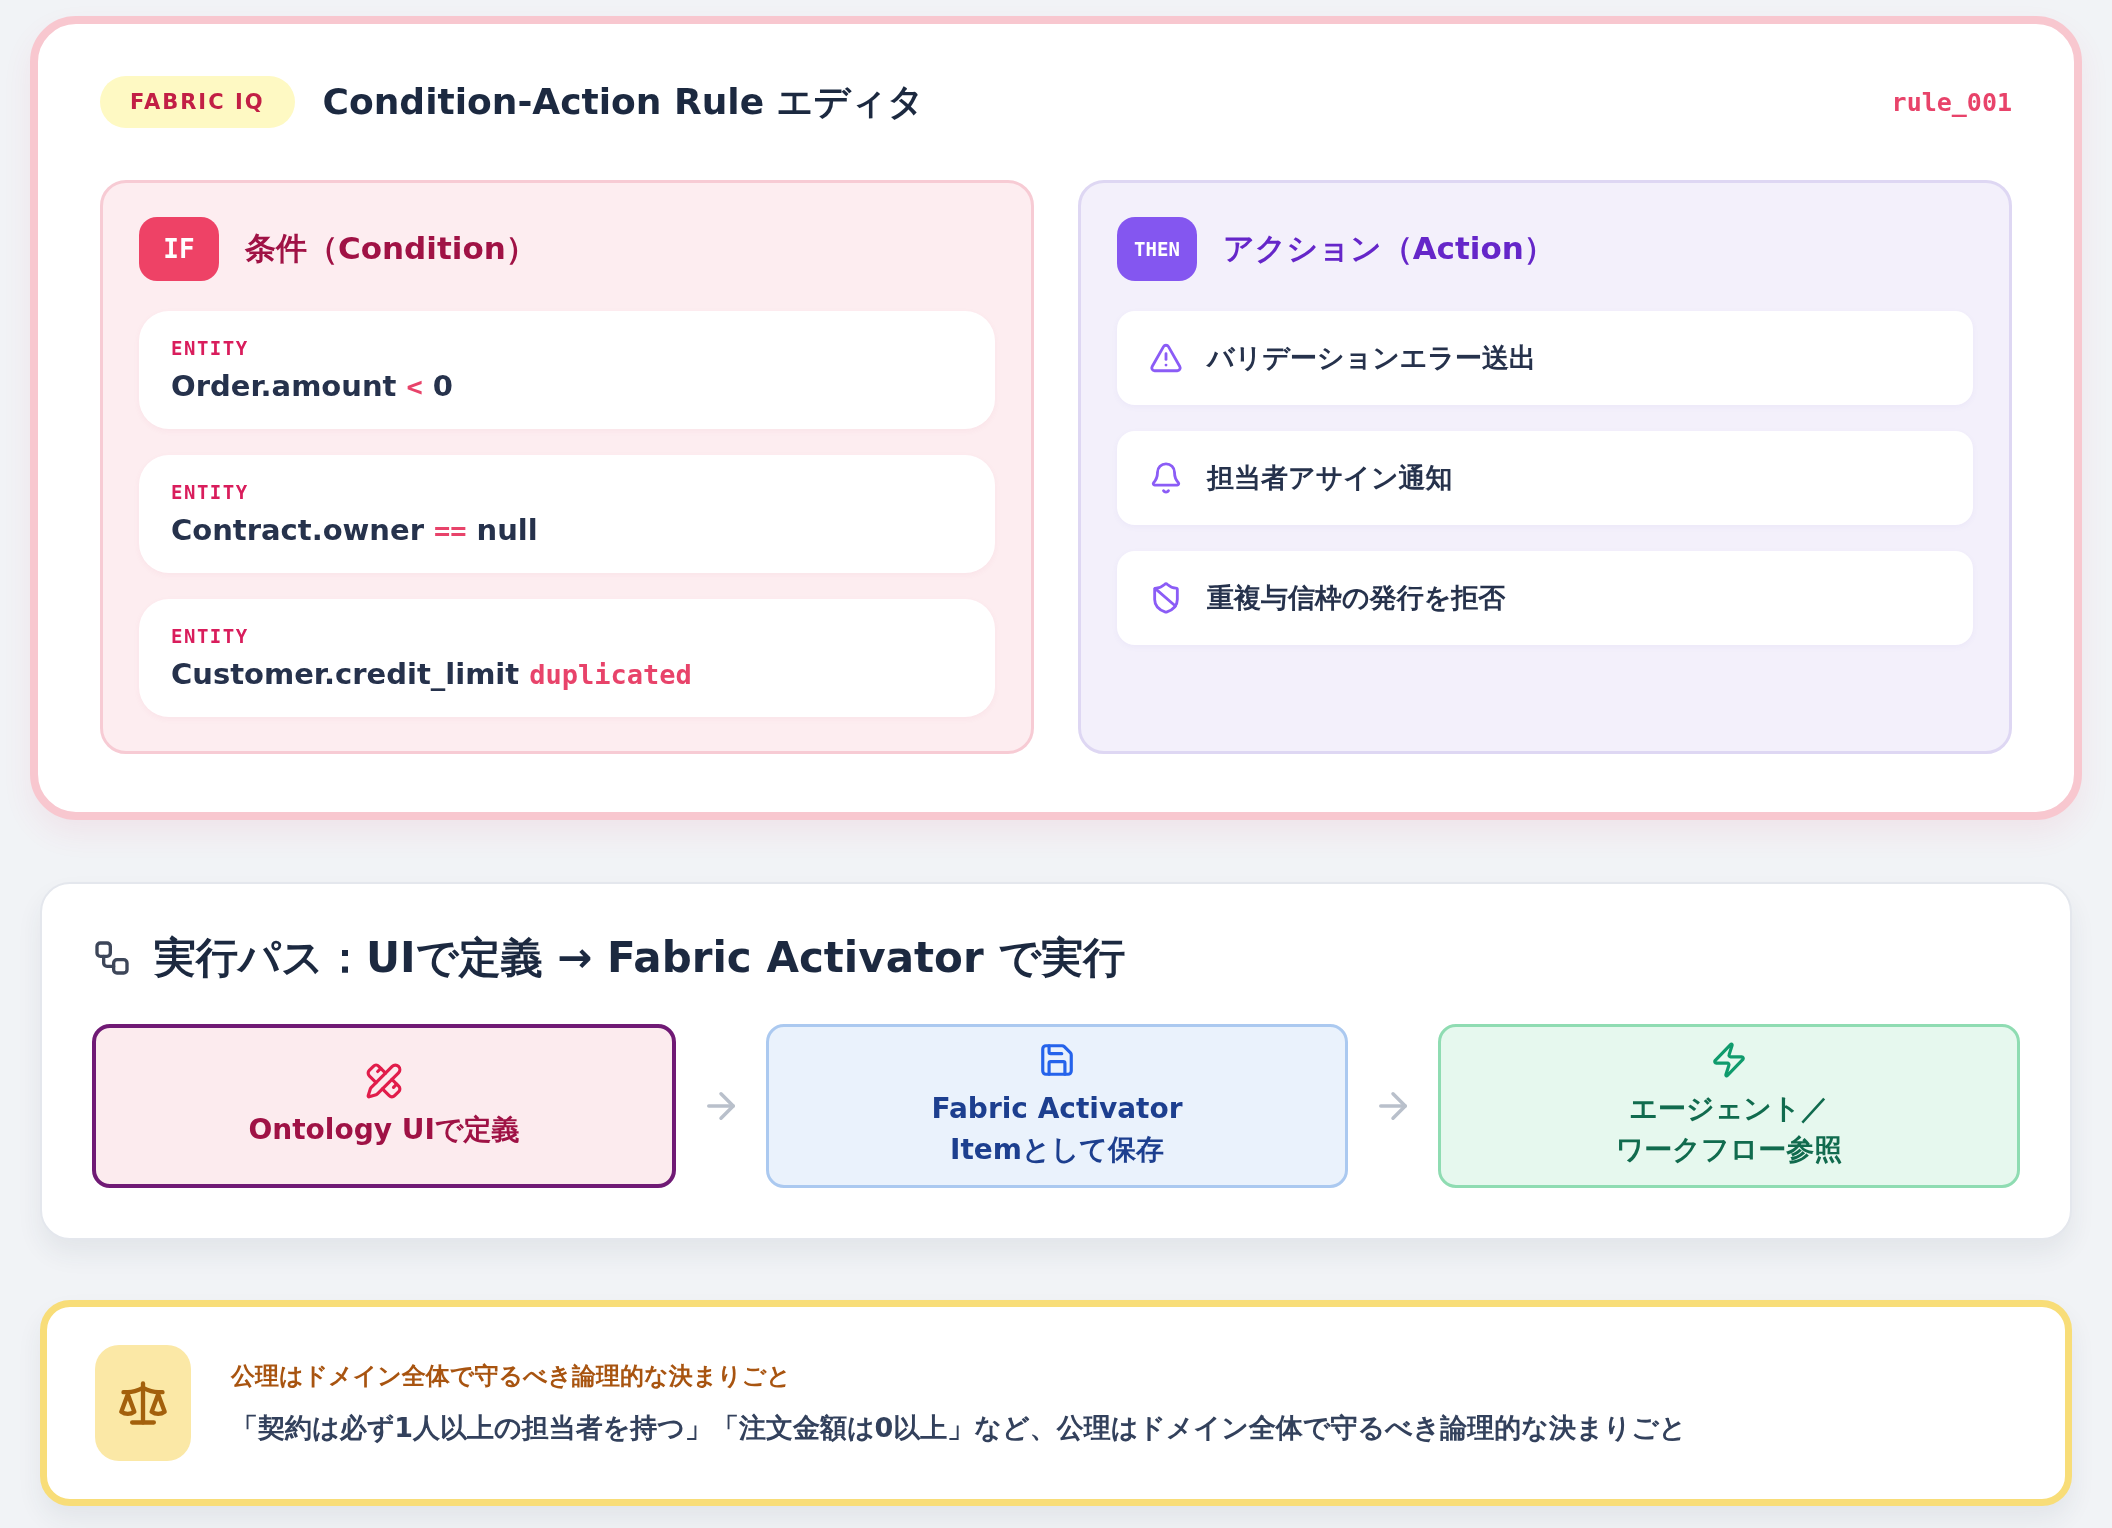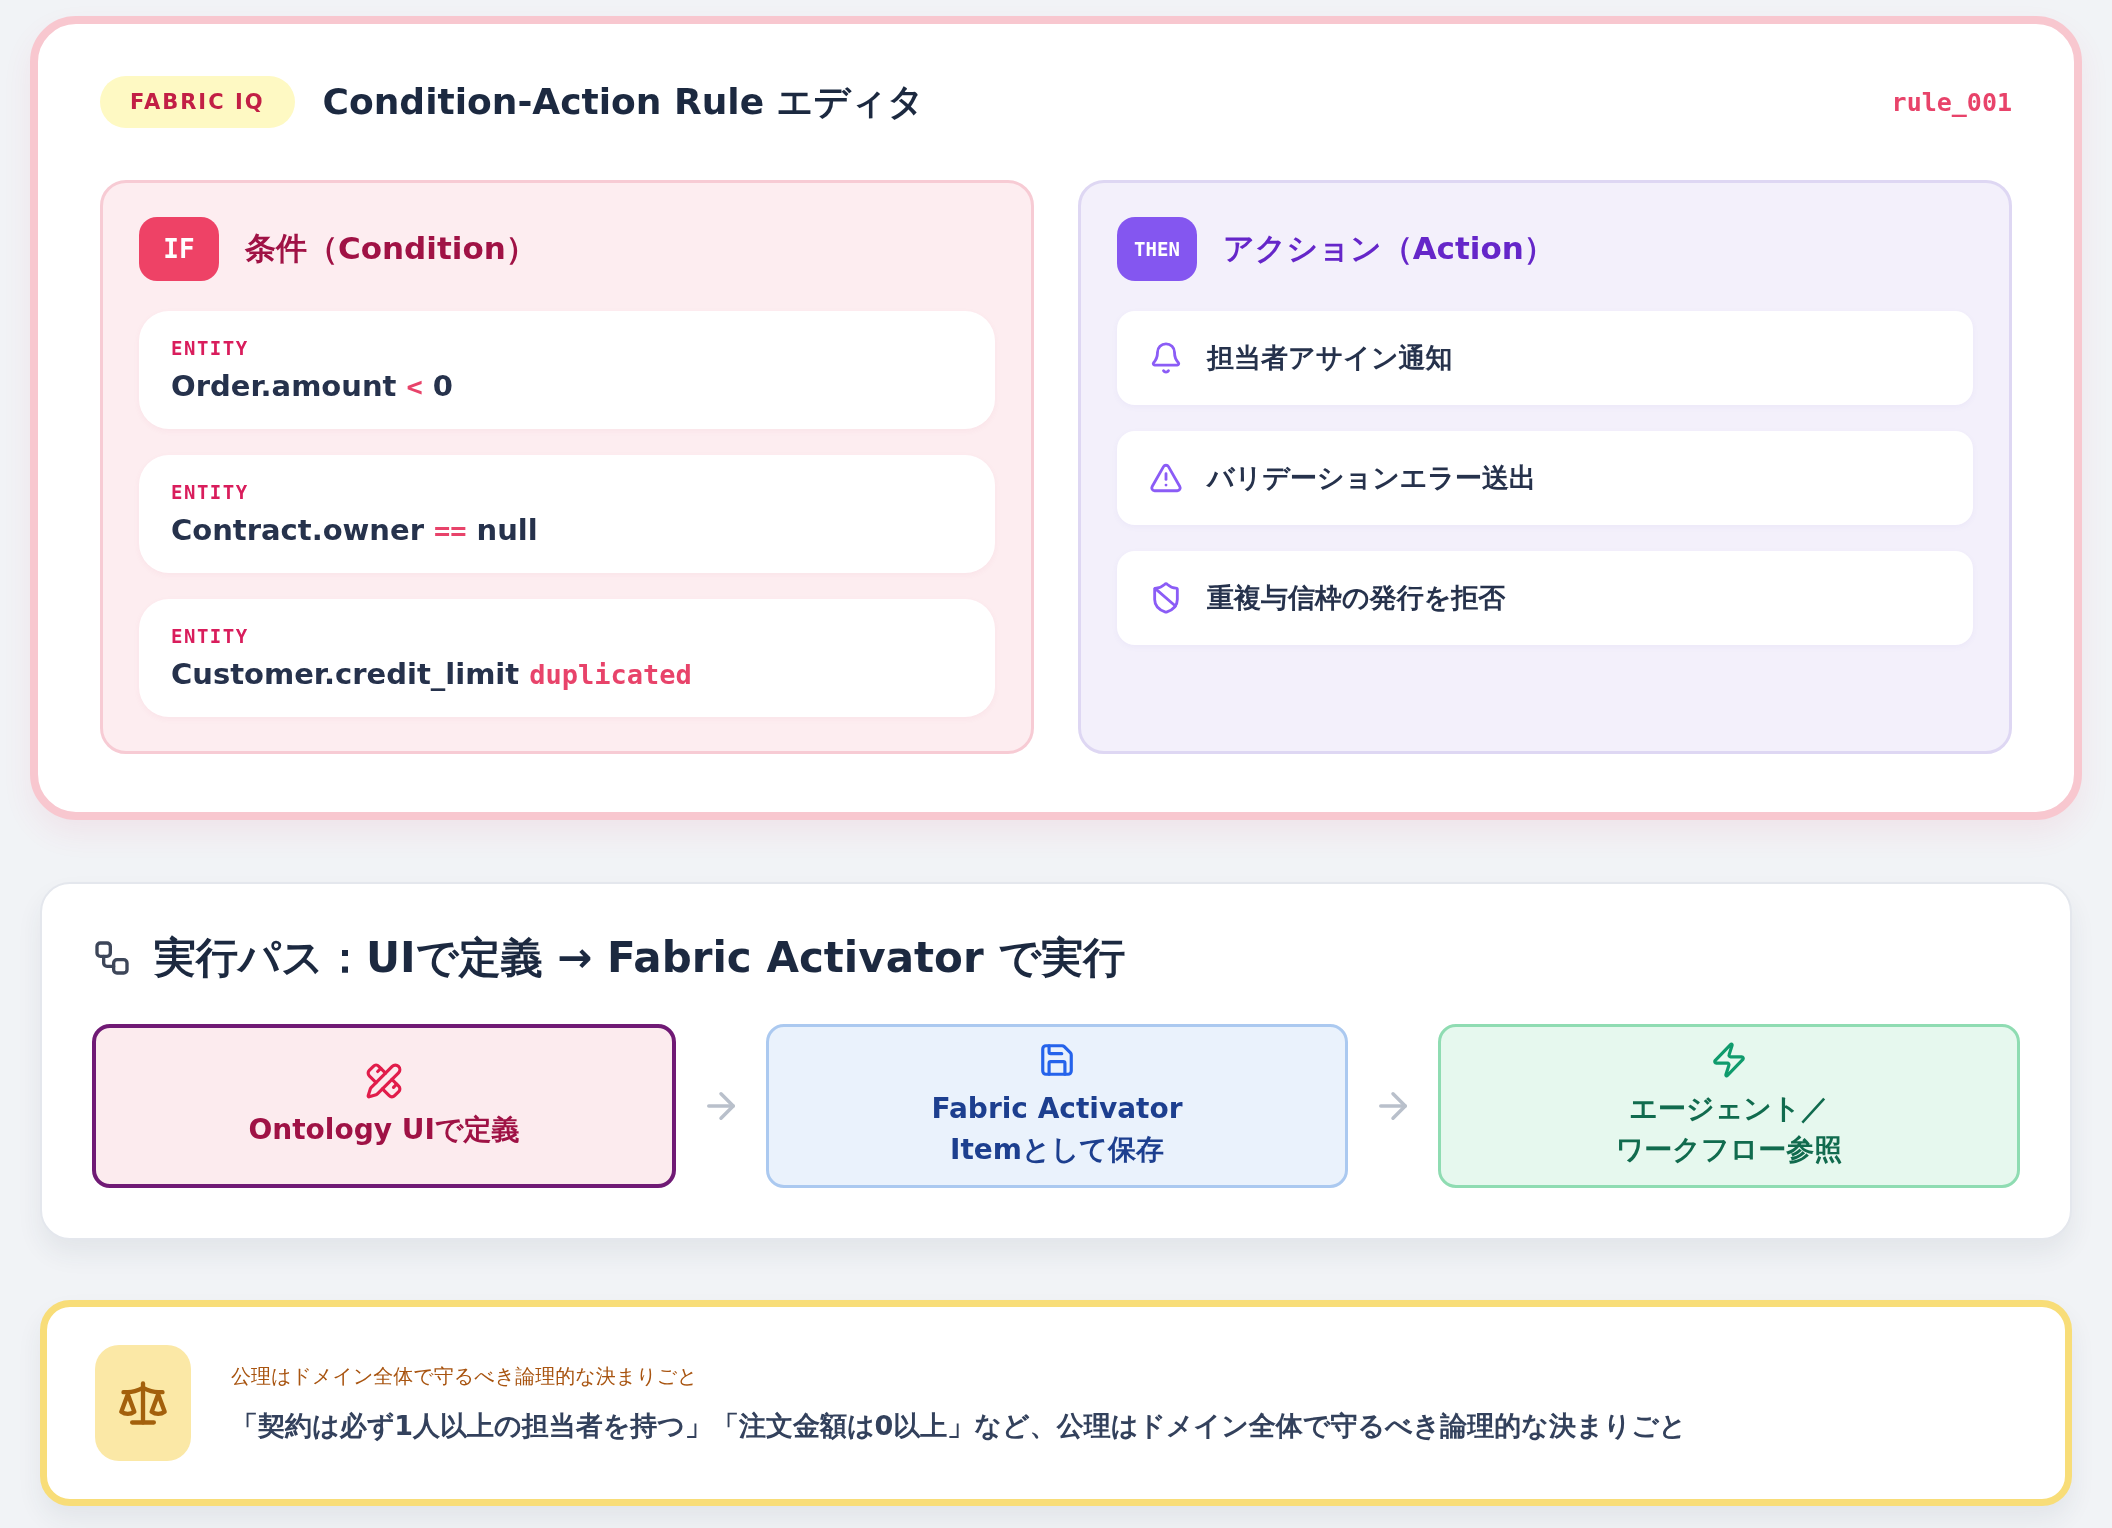--- a/index.html
+++ b/index.html
@@ -108,21 +108,21 @@
     border-radius: 30px;
     padding: 38px 48px;
     display: flex; align-items: center; gap: 40px;
     box-shadow: 0 14px 26px rgba(40, 50, 70, 0.07);
   }
   .axiom-icon-tile {
     width: 96px; height: 116px; border-radius: 24px;
     background: #fbe8a6; color: #a3600c;
     display: flex; align-items: center; justify-content: center; flex: none;
   }
-  .axiom-title { font-size: 20px; font-weight: normal; color: #a85410; margin-bottom: 18px; }
+  .axiom-title { font-size: 24px; font-weight: bold; color: #a85410; margin-bottom: 18px; }
   .axiom-desc { font-size: 27px; font-weight: bold; color: #33415c; }
 </style>
 </head>
 <body>
 
 <div class="rule-card">
   <div class="rule-header">
     <span class="brand-pill">FABRIC IQ</span>
     <span class="rule-title">Condition-Action Rule エディタ</span>
     <span class="rule-id mono">rule_001</span>
@@ -155,41 +155,41 @@
         <div class="entity-expr">
           <span>Customer.credit_limit</span><span class="op mono">duplicated</span><span></span>
         </div>
       </div>
     </div>
 
     <div class="panel panel-action">
       <div class="panel-head">
         <span class="then-badge mono">THEN</span>
         <span class="panel-title-act">アクション（Action）</span>
-      </div>
-
-      <div class="action-card">
-        <span class="action-icon">
-          <svg width="34" height="34" viewBox="0 0 24 24" fill="none" stroke="currentColor" stroke-width="2" stroke-linecap="round" stroke-linejoin="round">
-              <path d="M10.268 21a2 2 0 0 0 3.464 0"></path>
-              <path d="M3.262 15.326A1 1 0 0 0 4 17h16a1 1 0 0 0 .74-1.673C19.41 13.956 18 12.499 18 8A6 6 0 0 0 6 8c0 4.499-1.411 5.956-2.738 7.326"></path>
-            </svg>
-        </span>
-        <span class="action-label">担当者アサイン通知</span>
       </div>
 
       <div class="action-card">
         <span class="action-icon">
           <svg width="34" height="34" viewBox="0 0 24 24" fill="none" stroke="currentColor" stroke-width="2" stroke-linecap="round" stroke-linejoin="round">
               <path d="m21.73 18-8-14a2 2 0 0 0-3.48 0l-8 14A2 2 0 0 0 4 21h16a2 2 0 0 0 1.73-3"></path>
               <path d="M12 9v4"></path>
               <path d="M12 17h.01"></path>
             </svg>
         </span>
         <span class="action-label">バリデーションエラー送出</span>
+      </div>
+
+      <div class="action-card">
+        <span class="action-icon">
+          <svg width="34" height="34" viewBox="0 0 24 24" fill="none" stroke="currentColor" stroke-width="2" stroke-linecap="round" stroke-linejoin="round">
+              <path d="M10.268 21a2 2 0 0 0 3.464 0"></path>
+              <path d="M3.262 15.326A1 1 0 0 0 4 17h16a1 1 0 0 0 .74-1.673C19.41 13.956 18 12.499 18 8A6 6 0 0 0 6 8c0 4.499-1.411 5.956-2.738 7.326"></path>
+            </svg>
+        </span>
+        <span class="action-label">担当者アサイン通知</span>
       </div>
 
       <div class="action-card">
         <span class="action-icon">
           <svg width="34" height="34" viewBox="0 0 24 24" fill="none" stroke="currentColor" stroke-width="2" stroke-linecap="round" stroke-linejoin="round">
               <path d="M20 13c0 5-3.5 7.5-7.66 8.95a1 1 0 0 1-.67-.01C7.5 20.5 4 18 4 13V6a1 1 0 0 1 1-1c2 0 4.5-1.2 6.24-2.72a1 1 0 0 1 1.52 0C14.51 3.81 17 5 19 5a1 1 0 0 1 1 1z"></path>
               <path d="m4.243 5.21 14.39 12.472"></path>
             </svg>
         </span>
         <span class="action-label">重複与信枠の発行を拒否</span>

